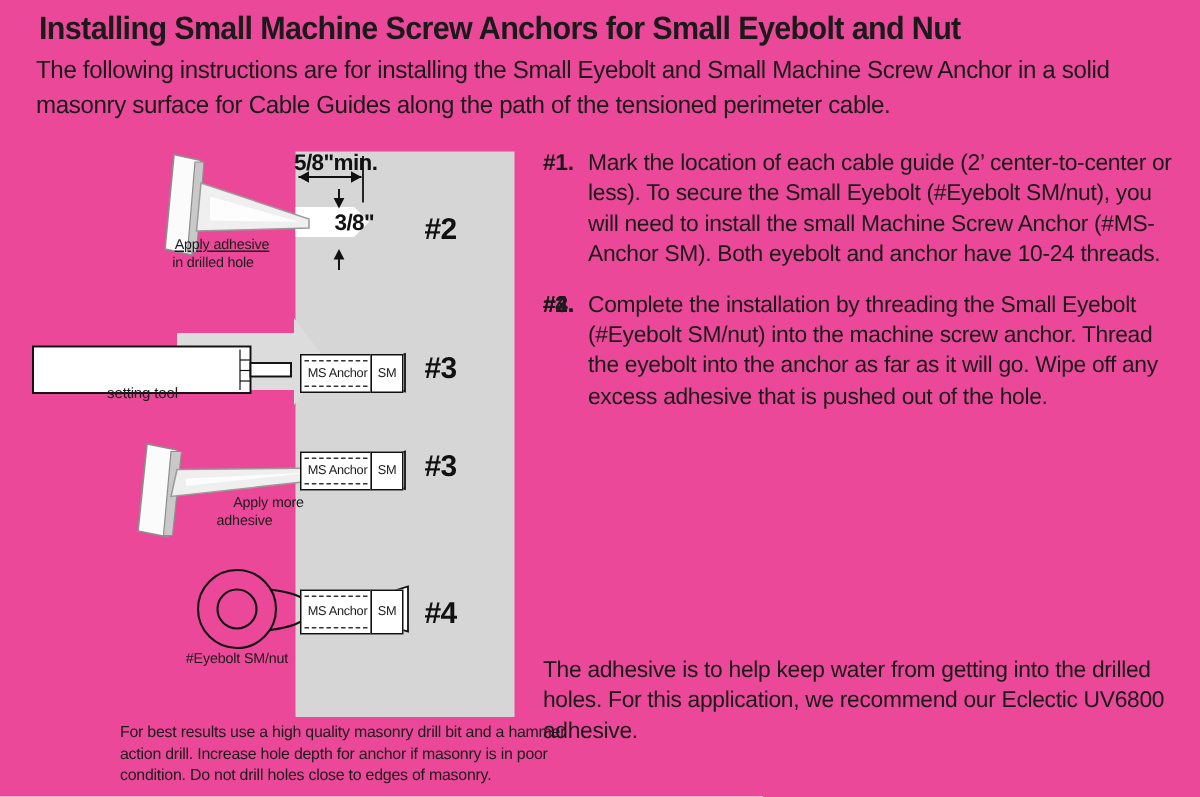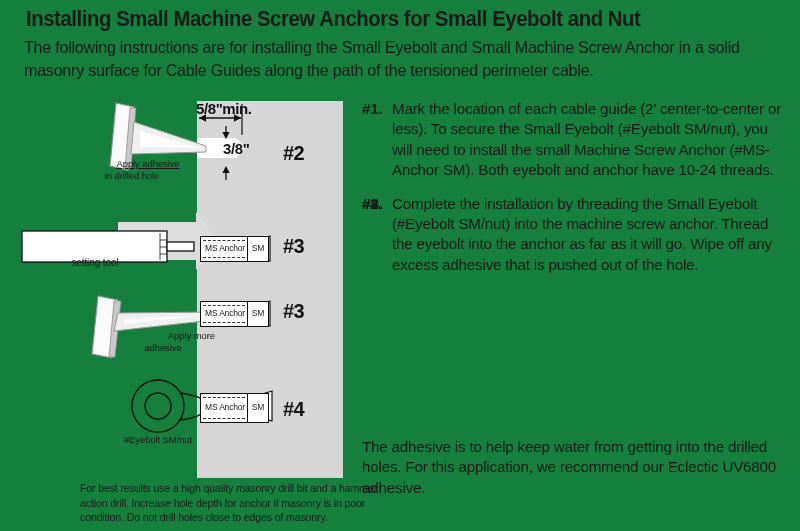--- a/index.html
+++ b/index.html
@@ -4,21 +4,21 @@
 <style>
   html, body {
     margin: 0;
     padding: 0;
     background: #ffffff;
   }
   #page {
     position: relative;
     width: 800px;
     height: 531px;
-    background: #15803d;
+    background: #ec4899;
     font-family: "Liberation Sans", sans-serif;
     color: #1a1a1a;
     overflow: hidden;
   }
 
   
   #title {
     position: absolute;
     left: 26px;
     top: 6px;
@@ -253,32 +253,32 @@
       <path d="M180,393 C196,395 200,398 204,400"></path>
       <path d="M180,420 C196,418 200,415 204,412"></path>
     </g>
     <path d="M259,395 L272,391 L272,421 L259,417 Z" fill="#ffffff" stroke="#111" stroke-width="1.2"></path>
   </svg>
 
   <div class="step-marker" style="left:283px; top:142px;">#2</div>
   <div class="dim-label" style="left:196px; top:100px;">5/8"min.</div>
   <div class="dim-label" style="left:223px; top:140px;">3/8"</div>
   <div class="dia-label" style="left:88px; top:158px; width:120px;text-decoration:underline;">Apply adhesive</div>
-  <div class="dia-label" style="left:72px; top:170px; width:120px;">in drilled hole</div>
+  <div class="dia-label" style="left:82px; top:170px; width:120px;">in drilled hole</div>
 
   <div class="dia-label" style="left:40px; top:257px; width:110px; font-size:10px;">setting tool</div>
   <div class="anchor" style="left:200px; top:236px;">
     <div class="body"></div>
     <div class="sleeve"></div>
     <div class="txt-main">MS Anchor</div>
     <div class="txt-sm">SM</div>
   </div>
   <div class="step-marker" style="left:283px; top:235px;">#3</div>
 
-  <div class="dia-label" style="left:105px; top:330px; width:110px;text-align:right;">Apply more</div>
+  <div class="dia-label" style="left:124px; top:330px; width:110px;">Apply more</div>
   <div class="dia-label" style="left:108px; top:342px; width:110px;">adhesive</div>
   <div class="anchor" style="left:200px; top:301px;">
     <div class="body"></div>
     <div class="sleeve"></div>
     <div class="txt-main">MS Anchor</div>
     <div class="txt-sm">SM</div>
   </div>
   <div class="step-marker" style="left:283px; top:300px;">#3</div>
 
   <div class="anchor" style="left:200px; top:393px; height:30px;">

